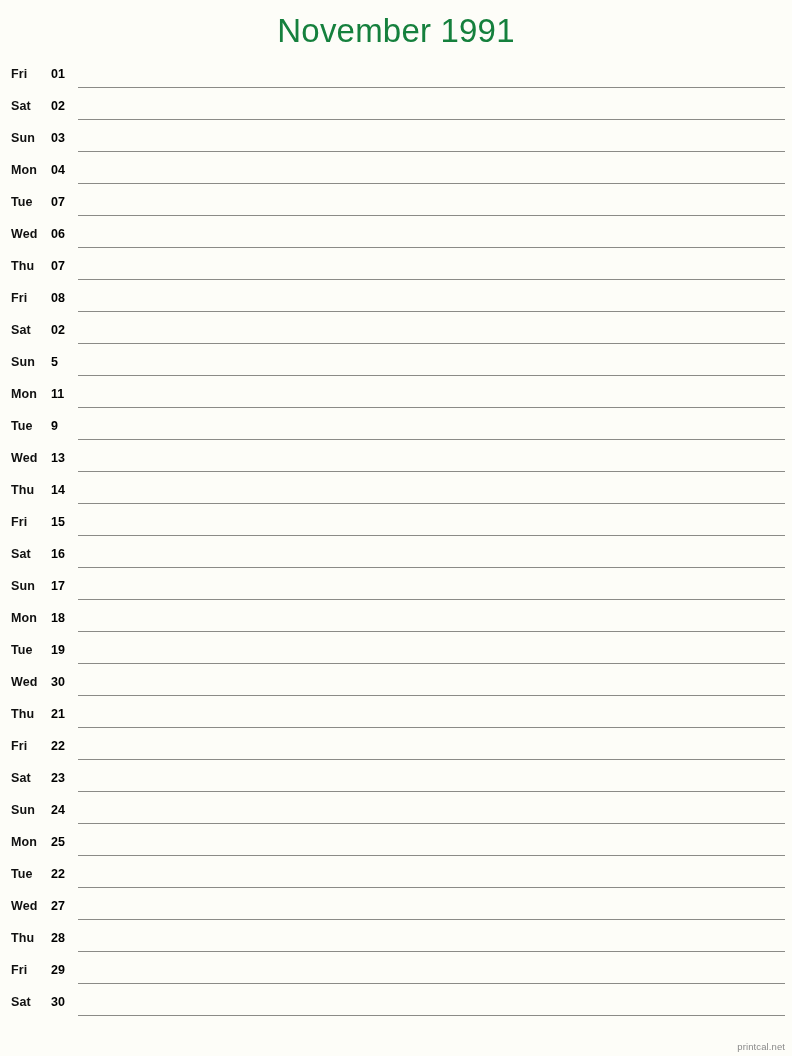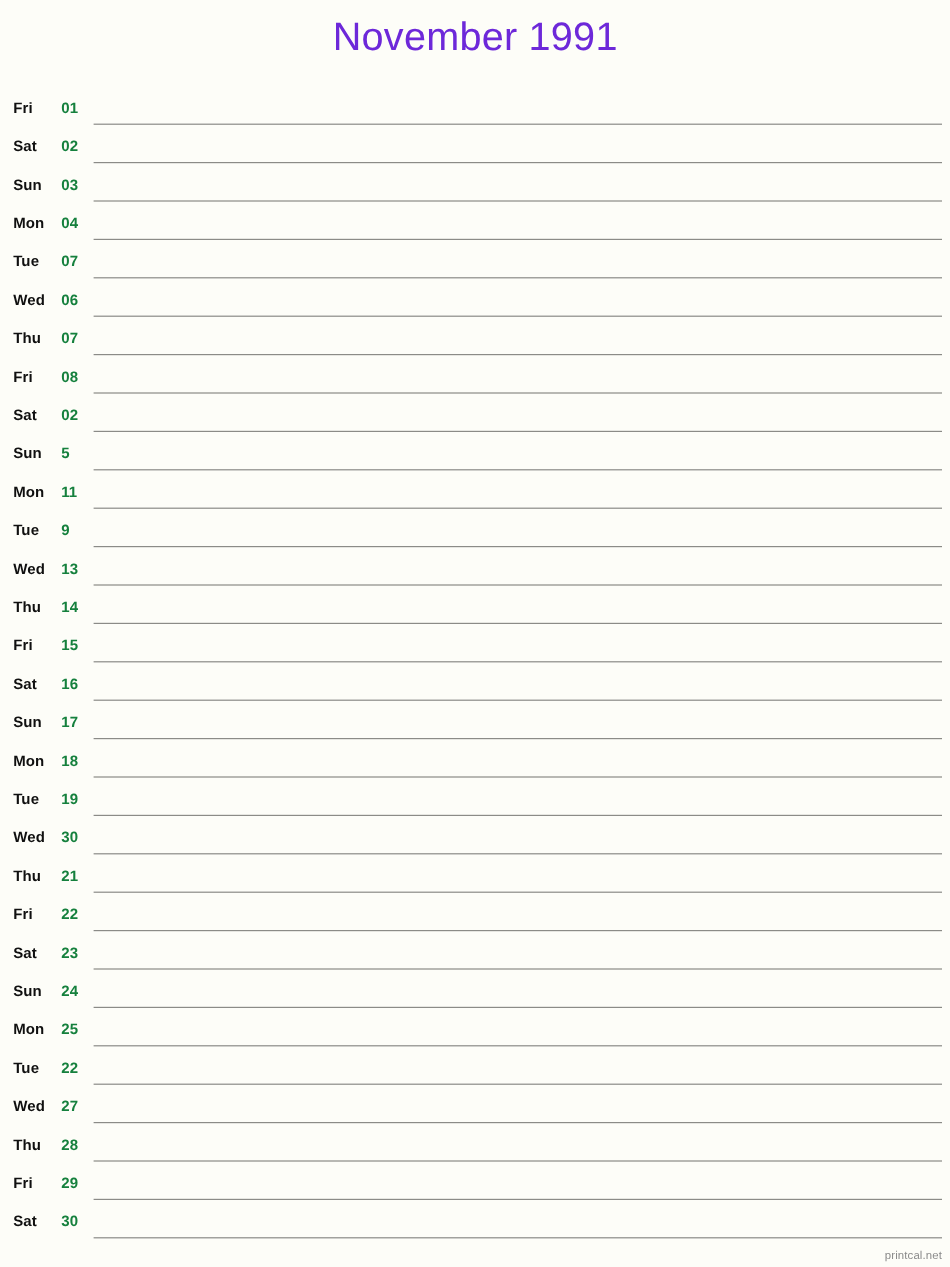--- a/index.html
+++ b/index.html
@@ -31,33 +31,32 @@
     left: 0;
     width: 792px;
     height: 60px;
     display: flex;
     align-items: center;
     justify-content: center;
   }
   .title {
     font-size: 33px;
     font-weight: 400;
-    color: #6d28d9;
+    color: #15803d;
     letter-spacing: 0.2px;
     line-height: 1;
     white-space: nowrap;
   }
 
   
   .days {
     position: absolute;
     top: 60px;
     left: 0;
     width: 792px;
-    margin-top: 16px;
   }
   .day-row {
     position: relative;
     height: 32px;
     width: 792px;
   }
   .day-row .dow {
     position: absolute;
     left: 11px;
     top: 0;
@@ -69,21 +68,21 @@
     letter-spacing: 0.1px;
   }
   .day-row .dnum {
     position: absolute;
     left: 51px;
     top: 0;
     height: 28px;
     line-height: 28px;
     font-size: 12.5px;
     font-weight: bold;
-    color: #15803d;
+    color: #000000;
     letter-spacing: 0.1px;
   }
   .day-row .rule {
     position: absolute;
     left: 78px;
     right: 7px;
     top: 27px;
     height: 0;
     border-top: 1px solid #8b8b87;
   }

